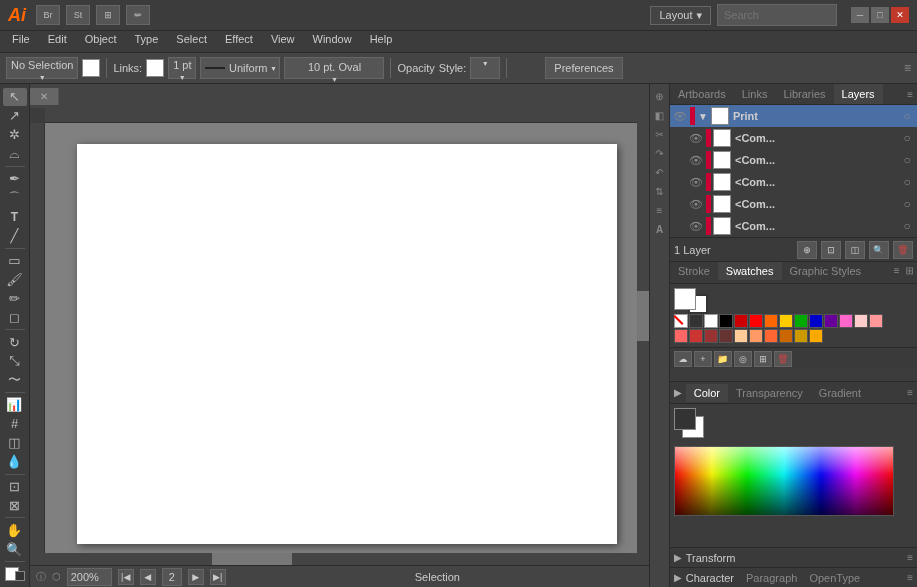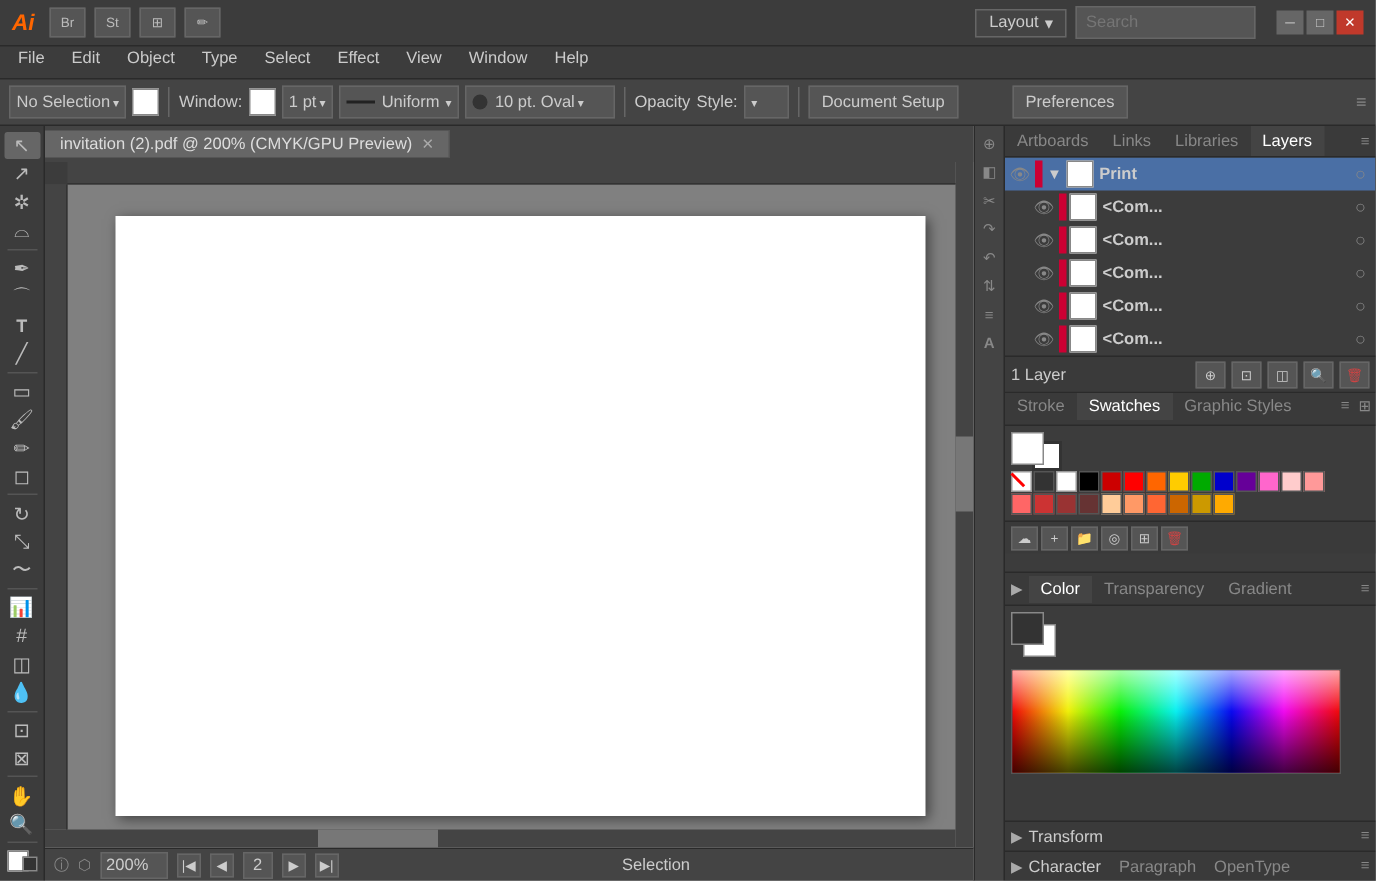--- a/index.html
+++ b/index.html
@@ -1,35 +1,35 @@
 <!DOCTYPE html>
 <html><head>
   <meta charset="utf-8">
   <style>
     * { margin: 0; padding: 0; box-sizing: border-box; }
     body { width: 917px; height: 587px; background: #535353; font-family: Arial, sans-serif; font-size: 11px; color: #ccc; overflow: hidden; }
 
     
     #titlebar { height: 30px; background: #3c3c3c; display: flex; align-items: center; padding: 0 8px; gap: 6px; }
-    #titlebar .ai-logo { color: #ff6600; font-size: 15px; font-weight: bold; font-style: italic; margin-right: 4px; }
+    #titlebar .ai-logo { color: #ff6600; font-size: 18px; font-weight: bold; font-style: italic; margin-right: 4px; }
     #titlebar .icon-btn { width: 24px; height: 20px; background: #555; border: 1px solid #666; display: flex; align-items: center; justify-content: center; font-size: 9px; color: #bbb; cursor: pointer; }
     #titlebar .spacer { flex: 1; }
     #win-btns { display: flex; gap: 2px; margin-left: 8px; }
     #win-btns span { width: 18px; height: 16px; background: #666; display: flex; align-items: center; justify-content: center; font-size: 9px; cursor: pointer; }
 
     
     #menubar { height: 22px; background: #3c3c3c; display: flex; padding: 0 4px; gap: 2px; border-top: 1px solid #2a2a2a; }
     #menubar span { padding: 2px 8px; cursor: pointer; color: #ccc; font-size: 11px; }
 
     
     #toolbar { height: 32px; background: #444; display: flex; align-items: center; padding: 0 6px; gap: 4px; border-top: 1px solid #2a2a2a; border-bottom: 1px solid #2a2a2a; }
     .tool-label { color: #ccc; font-size: 11px; }
     .fill-stroke { display: flex; align-items: center; gap: 2px; }
     .fill-box { width: 18px; height: 18px; background: white; border: 1px solid #888; }
-    .dropdown-btn { background: #555; border: 1px solid #666; color: #ccc; padding: 1px 4px; font-size: 11px; display: flex; align-items: center; gap: 2px; cursor: pointer; height: 22px; }
+    .dropdown-btn { background: #555; border: 1px solid #666; color: #ccc; padding: 1px 4px; font-size: 11px; display: flex; align-items: center; gap: 2px; cursor: pointer; height: 22px; flex-direction: column; }
     .dropdown-btn .arrow { font-size: 8px; }
     .stroke-preview { width: 80px; height: 22px; background: #555; border: 1px solid #666; display: flex; align-items: center; padding: 0 4px; }
     .stroke-line { width: 60px; height: 2px; background: #222; }
     .divider { width: 1px; height: 20px; background: #666; margin: 0 2px; }
     .doc-setup-btn { background: #555; border: 1px solid #666; color: #ccc; padding: 2px 8px; font-size: 11px; cursor: pointer; height: 22px; }
     .prefs-btn { background: #555; border: 1px solid #666; color: #ccc; padding: 2px 8px; font-size: 11px; cursor: pointer; height: 22px; margin-left: 32px; }
 
     
     #main { display: flex; height: calc(587px - 84px); }
 
@@ -138,21 +138,21 @@
 
 <div id="toolbar">
   <div class="dropdown-btn">
     <span>No Selection</span>
     <span class="arrow">▾</span>
   </div>
   <div class="fill-stroke">
     <div class="fill-box"></div>
   </div>
   <div class="divider"></div>
-  <span class="tool-label">Window:</span>
+  <span class="tool-label">Links:</span>
   <div style="width:18px;height:18px;background:white;border:1px solid #888;cursor:pointer;"></div>
   <div class="dropdown-btn">
     <span>1 pt</span>
     <span class="arrow">▾</span>
   </div>
   <div class="stroke-preview" style="background:#555;border:1px solid #666;padding:0 4px;display:flex;gap:4px;height:22px;cursor:pointer;">
     <div class="stroke-line"></div>
     <span style="font-size:11px;color:#ccc;">Uniform</span>
     <span style="font-size:8px;">▾</span>
   </div>
@@ -161,21 +161,20 @@
     <span>10 pt. Oval</span>
     <span class="arrow">▾</span>
   </div>
   <div class="divider"></div>
   <span class="tool-label">Opacity</span>
   <span class="tool-label">Style:</span>
   <div class="dropdown-btn" style="width:30px;">
     <span class="arrow">▾</span>
   </div>
   <div class="divider"></div>
-  <button class="doc-setup-btn">Document Setup</button>
   <button class="prefs-btn">Preferences</button>
   <div class="footer-spacer" style="flex:1;"></div>
   <div style="color:#888;font-size:12px;cursor:pointer;">≡</div>
 </div>
 
 <div id="main">
 
   <div id="tools-panel">
     <div class="tool-icon active">↖</div>
     <div class="tool-icon">↗</div>
@@ -210,21 +209,20 @@
     <div class="tool-icon" style="position:relative;">
       <div style="width:14px;height:14px;background:white;border:1px solid #888;position:absolute;top:2px;left:2px;"></div>
       <div style="width:10px;height:10px;background:#333;border:1px solid #888;position:absolute;bottom:2px;right:2px;"></div>
     </div>
   </div>
 
   <div id="canvas-area" style="position:relative;">
 
     <div id="tab-bar">
       <div id="tab">
-        <span>invitation (2).pdf @ 200% (CMYK/GPU Preview)</span>
         <span class="close-btn">✕</span>
       </div>
     </div>
 
     <div id="canvas-scroll">
 
       <div style="position:absolute;top:0;left:0;right:12px;height:15px;background:#444;border-bottom:1px solid #333;z-index:10;">
         <div style="width:15px;height:15px;background:#3c3c3c;position:absolute;left:0;top:0;"></div>
       </div>
 

